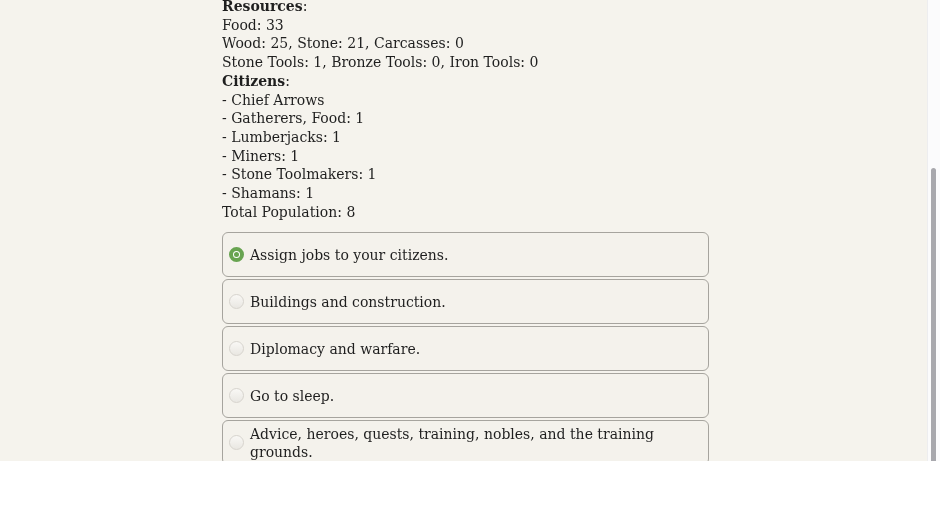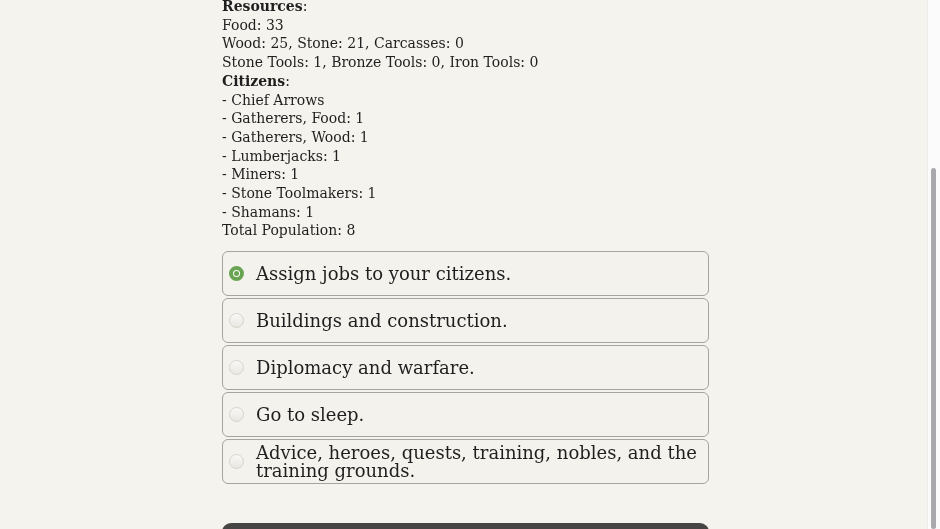--- a/index.html
+++ b/index.html
@@ -4,21 +4,21 @@
 <style>
   * { margin: 0; padding: 0; box-sizing: border-box; }
   html, body { width: 940px; height: 529px; }
   body {
     font-family: "DejaVu Serif", "Liberation Serif", serif;
     overflow: hidden;
   }
   .screen {
     position: relative;
     width: 940px;
-    height: 529px;
+    height: 461px;
     background: #f5f3ed;
     overflow: hidden;
   }
   .content {
     position: absolute;
     left: 222px;
     top: 0;
     width: 487px;
     color: #1f1f1f;
   }
@@ -59,22 +59,22 @@
     background: #ffffff;
   }
   .radio.selected::after {
     content: "";
     width: 5px;
     height: 5px;
     border-radius: 50%;
     background: #68a451;
   }
   .choice-label {
-    margin-left: 12px;
-    font-size: 18px;
+    margin-left: 6px;
+    font-size: 14px;
     line-height: 18px;
   }
 
   .next-button {
     position: absolute;
     left: 222px;
     top: 523px;
     width: 487px;
     height: 34px;
     background: #454545;
@@ -113,21 +113,20 @@
       <p class="para-resources">
         <span class="stat-line"><b>Resources</b><span>:</span></span>
         <span class="stat-line" style="display:block">Food: 33</span>
         <span class="stat-line" style="display:block">Wood: 25, Stone: 21, Carcasses: 0</span>
         <span class="stat-line" style="display:block">Stone Tools: 1, Bronze Tools: 0, Iron Tools: 0</span>
       </p>
       <p class="para-citizens">
         <span class="stat-line"><b>Citizens</b><span>:</span></span>
         <span class="stat-line" style="display:block">- Chief Arrows</span>
         <span class="stat-line" style="display:block">- Gatherers, Food: 1</span>
-        <span class="stat-line" style="display:block">- Gatherers, Wood: 1</span>
         <span class="stat-line" style="display:block">- Lumberjacks: 1</span>
         <span class="stat-line" style="display:block">- Miners: 1</span>
         <span class="stat-line" style="display:block">- Stone Toolmakers: 1</span>
         <span class="stat-line" style="display:block">- Shamans: 1</span>
         <span class="stat-line" style="display:block">Total Population: 8</span>
       </p>
     </div>
 
     <div class="choices">
       <div class="choice">

